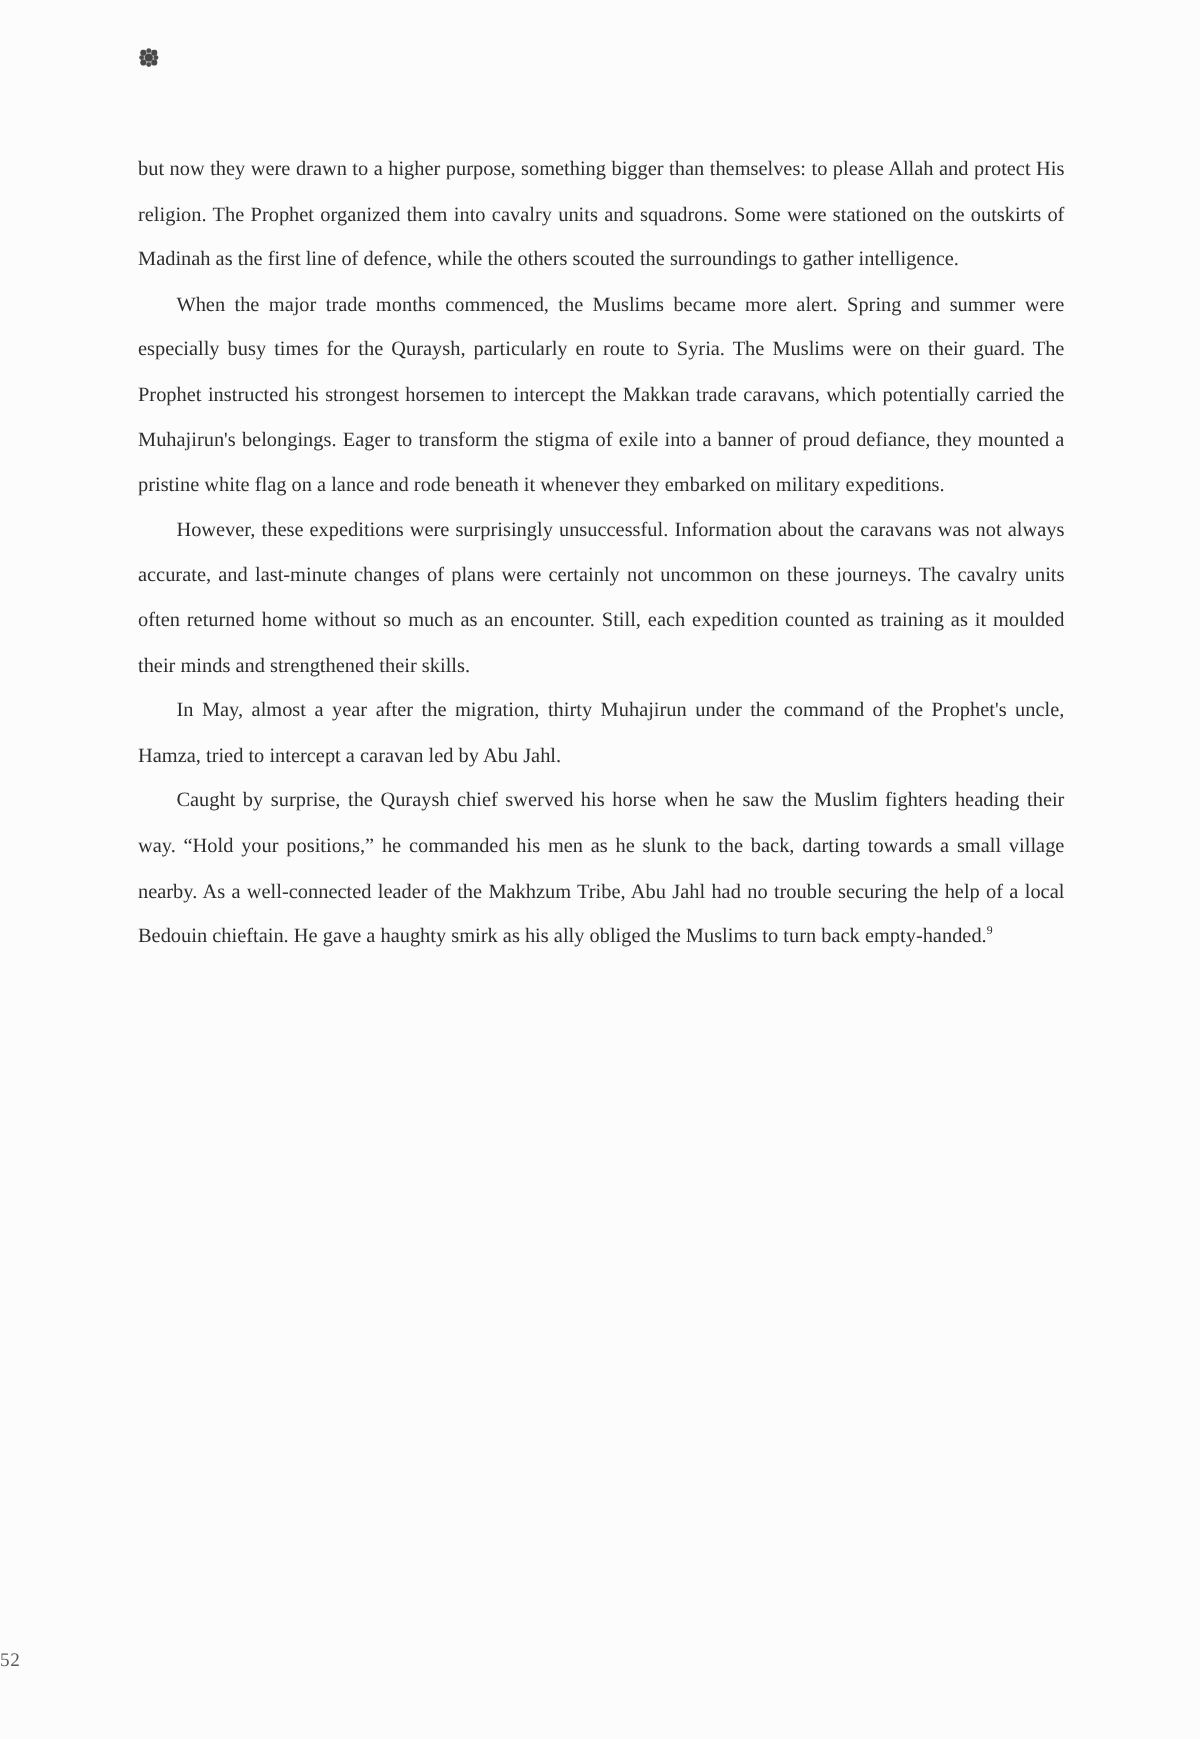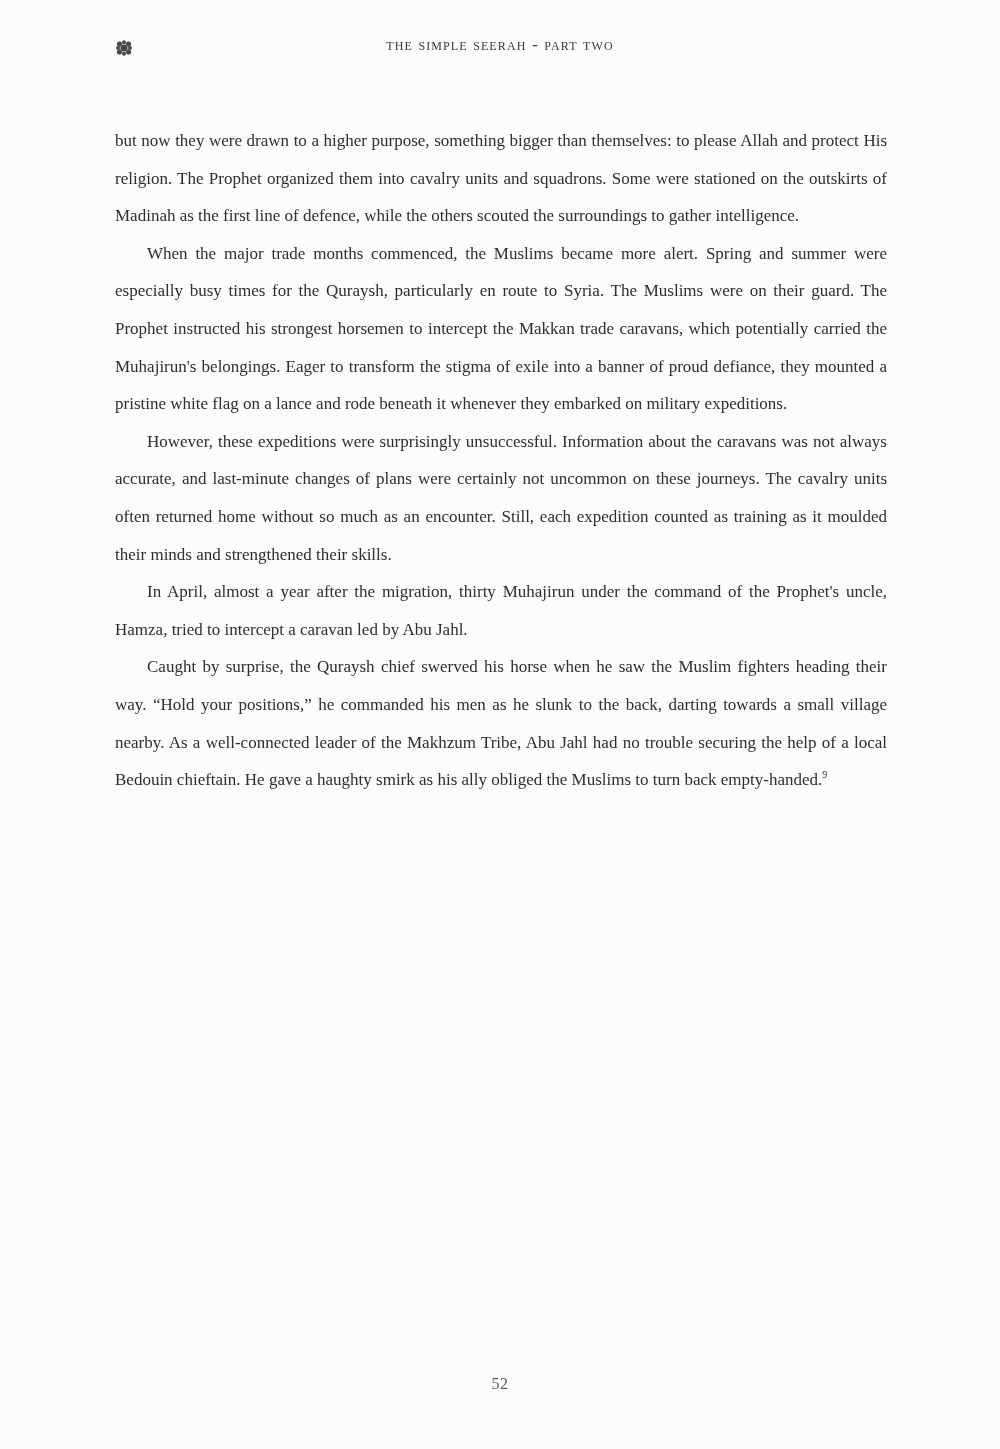--- a/index.html
+++ b/index.html
@@ -89,21 +89,20 @@
     vertical-align: super;
     line-height: 0;
   }
 
   
   .folio {
     position: absolute;
     left: 0;
     top: 1375px;
     width: 1000px;
-    text-align: center;
     font-size: 16px;
     color: #5a5a5a;
     letter-spacing: 0.5px;
     font-family: "Liberation Serif", "DejaVu Serif", serif;
     filter: blur(0.2px);
   }
 </style>
 </head>
 <body>
 
@@ -115,26 +114,25 @@
       <circle cx="5.4" cy="6.0" r="2.5" fill="#333"></circle>
       <circle cx="14.6" cy="6.0" r="2.5" fill="#333"></circle>
       <circle cx="5.4" cy="14.0" r="2.5" fill="#333"></circle>
       <circle cx="14.6" cy="14.0" r="2.5" fill="#333"></circle>
       <circle cx="10" cy="4.2" r="2.0" fill="#3a3a3a"></circle>
       <circle cx="10" cy="15.8" r="2.0" fill="#3a3a3a"></circle>
       <circle cx="4.0" cy="10" r="2.0" fill="#3a3a3a"></circle>
       <circle cx="16.0" cy="10" r="2.0" fill="#3a3a3a"></circle>
       <rect x="3.5" y="3.5" width="13" height="13" fill="#2e2e2e" opacity="0.35"></rect>
     </svg>
-    <div class="head-title">The Simple Seerah - Part Two</div>
   </div>
 
   <div class="text-block">
     <p class="para first">but now they were drawn to a higher purpose, something bigger than themselves: to please Allah and protect His religion. The Prophet organized them into cavalry units and squadrons. Some were stationed on the outskirts of Madinah as the first line of defence, while the others scouted the surroundings to gather intelligence.</p>
     <p class="para">When the major trade months commenced, the Muslims became more alert. Spring and summer were especially busy times for the Quraysh, particularly en route to Syria. The Muslims were on their guard. The Prophet instructed his strongest horsemen to intercept the Makkan trade caravans, which potentially carried the Muhajirun's belongings. Eager to transform the stigma of exile into a banner of proud defiance, they mounted a pristine white flag on a lance and rode beneath it whenever they embarked on military expeditions.</p>
     <p class="para">However, these expeditions were surprisingly unsuccessful. Information about the caravans was not always accurate, and last-minute changes of plans were certainly not uncommon on these journeys. The cavalry units often returned home without so much as an encounter. Still, each expedition counted as training as it moulded their minds and strengthened their skills.</p>
-    <p class="para">In April, almost a year after the migration, thirty Muhajirun under the command of the Prophet's uncle, Hamza, tried to intercept a caravan led by Abu Jahl.</p>
+    <p class="para">In May, almost a year after the migration, thirty Muhajirun under the command of the Prophet's uncle, Hamza, tried to intercept a caravan led by Abu Jahl.</p>
     <p class="para"><span>Caught by surprise, the Quraysh chief swerved his horse when he saw the Muslim fighters heading their way. “Hold your positions,” he commanded his men as he slunk to the back, darting towards a small village nearby. As a well-connected leader of the Makhzum Tribe, Abu Jahl had no trouble securing the help of a local Bedouin chieftain. He gave a haughty smirk as his ally obliged the Muslims to turn back empty-handed.</span><sup>9</sup></p>
   </div>
 
   <div class="folio">52</div>
 
 </div>
 
 </body></html>

